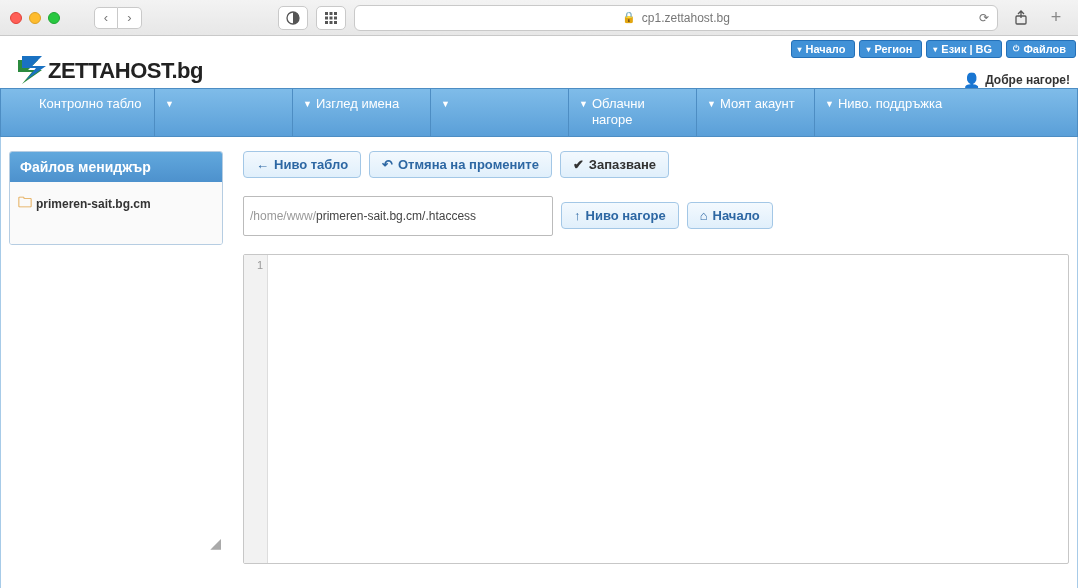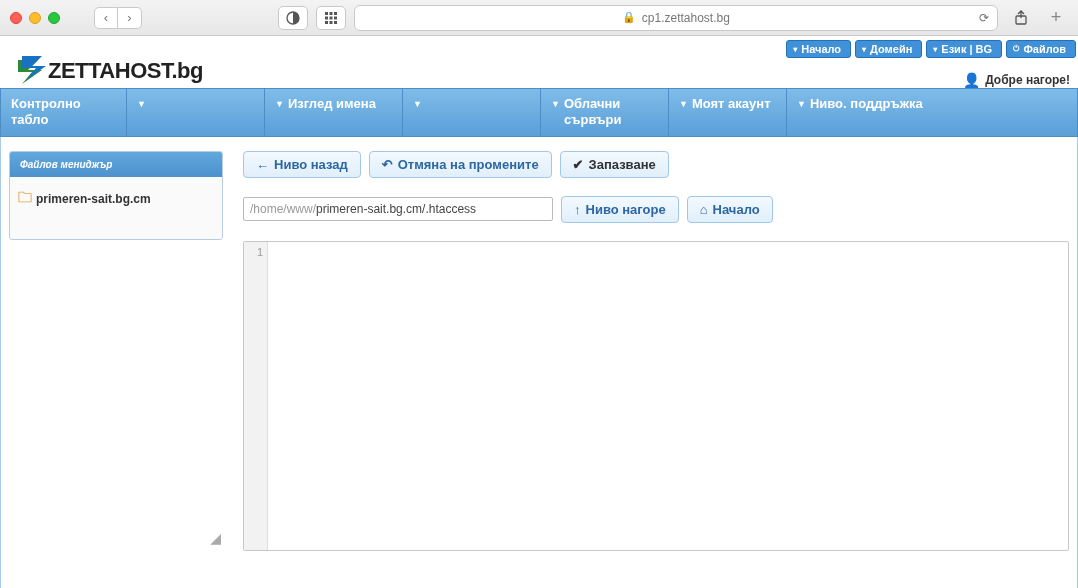--- a/index.html
+++ b/index.html
@@ -28,46 +28,46 @@
 .logo-wrap{display:flex;align-items:center;padding-top:14px;}
 .logo-text{font-size:22px;font-weight:800;color:#222;letter-spacing:-0.5px;}
 .top-right-area{display:flex;flex-direction:column;align-items:flex-end;gap:14px;}
 .top-btns{display:flex;gap:4px;}
 .topbtn{background:#4091d7;border:1px solid #2470b7;border-radius:3px;color:#fff;font-size:11px;font-weight:700;height:18px;padding:0 9px 0 6px;display:flex;align-items:center;gap:4px;cursor:pointer;}
 .topbtn .tri{font-size:8px;}
 .welcome{display:flex;align-items:center;gap:4px;font-size:12px;font-weight:700;color:#333;padding-right:6px;}
 .welcome .user-icon{color:#3a6ea5;font-size:14px;}
 
 
-.nav{background:linear-gradient(#7fbce9,#5a9fd8);border:1px solid #4d8dc3;display:flex;font-size:13px;font-weight:700;color:#fff;}
+.nav{background:linear-gradient(#7fbce9,#5a9fd8);border:1px solid #4d8dc3;display:flex;font-size:13px;font-weight:400;color:#fff;padding-left:28px;}
 .nav-item{padding:7px 10px 7px 10px;border-right:1px solid #4d8dc3;display:flex;align-items:flex-start;gap:4px;cursor:pointer;line-height:1.25;}
 .nav-item .tri{font-size:9px;padding-top:3px;}
 .nav-item.first{padding-left:10px;}
 
 
 .content{border:1px solid #a7cbe8;border-top:none;display:flex;padding:14px 8px 8px 8px;gap:20px;height:482px;}
 
 
 .sidebar{width:214px;}
 .panel{border:1px solid #b6cde2;border-radius:3px;overflow:hidden;}
-.panel-header{background:linear-gradient(#61a8dd,#4d91cd);padding:7px 10px;color:#fff;font-weight:700;font-size:10px;font-style:italic;}
+.panel-header{background:linear-gradient(#61a8dd,#4d91cd);padding:7px 10px;color:#fff;font-weight:700;font-size:14px;}
 .panel-body{background:#fafafa;padding:10px 8px 28px 8px;min-height:56px;}
 .tree-item{display:flex;align-items:center;gap:4px;font-size:12px;font-weight:700;color:#333;cursor:pointer;}
 .folder-icon{color:#e3a84f;font-size:14px;}
 
 
 .main{flex:1;}
 .toolbar{display:flex;gap:8px;margin-bottom:18px;}
 .btn{background:linear-gradient(#f3f9fe,#e0effb);border:1px solid #a3c7e6;border-radius:4px;padding:5px 12px;font-size:13px;font-weight:700;color:#2d67a3;display:flex;align-items:center;gap:5px;cursor:pointer;}
 .btn .ic{color:#2d67a3;font-size:13px;}
 .btn.save .ic{color:#333;}
 .btn.save{color:#333;}
 
 .pathrow{display:flex;gap:8px;margin-bottom:18px;align-items:center;}
-.path-input-wrap{width:310px;height:24px;border:1px solid #bbb;border-radius:2px;display:flex;align-items:center;padding:0 6px;font-size:12px;background:#fff;}
+.path-input-wrap{width:310px;height:40px;border:1px solid #bbb;border-radius:2px;display:flex;align-items:center;padding:0 6px;font-size:12px;background:#fff;}
 .path-prefix{color:#999;}
 .path-tail{color:#444;}
 
 .editor{border:1px solid #c7c7c7;border-radius:2px;height:310px;display:flex;background:#fff;}
 .gutter{width:24px;background:#f2f2f2;border-right:1px solid #ddd;color:#999;font-size:11px;text-align:right;padding:4px 4px 0 0;}
 .code-area{flex:1;}
 
 svg{display:block;}
 </style>
 </head>
@@ -129,21 +129,21 @@
     <span class="logo-text">ZETTAHOST.bg</span>
   </div>
   <div class="top-right-area">
     <div class="top-btns">
       <div class="topbtn">
           <span class="tri">▾</span>
           <span>Начало</span>
         </div>
       <div class="topbtn">
           <span class="tri">▾</span>
-          <span>Домейн</span>
+          <span>Регион</span>
         </div>
       <div class="topbtn">
           <span class="tri">▾</span>
           <span>Език | BG</span>
         </div>
       <div class="topbtn">
           <span class="tri">⏻</span>
           <span>Файлов</span>
         </div>
     </div>
@@ -163,21 +163,21 @@
     </div>
   <div class="nav-item" style="width:138px;">
       <span class="tri">▼</span>
       <span>Изглед имена</span>
     </div>
   <div class="nav-item" style="width:138px;">
       <span class="tri">▼</span>
     </div>
   <div class="nav-item" style="width:128px;">
       <span class="tri">▼</span>
-      <span>Облачни сървъри</span>
+      <span>Облачни нагоре</span>
     </div>
   <div class="nav-item" style="width:118px;">
       <span class="tri">▼</span>
       <span>Моят акаунт</span>
     </div>
   <div class="nav-item" style="flex:1;border-right:none;">
       <span class="tri">▼</span>
       <span>Ниво. поддръжка</span>
     </div>
 </div>
@@ -195,21 +195,21 @@
       </div>
     </div>
     <div style="height:290px;"></div>
     <div style="text-align:right;color:#aaa;font-size:14px;padding-right:2px;">◢</div>
   </div>
 
   <div class="main">
     <div class="toolbar">
       <div class="btn">
           <span class="ic">←</span>
-          <span>Ниво назад</span>
+          <span>Ниво табло</span>
         </div>
       <div class="btn">
           <span class="ic">↶</span>
           <span>Отмяна на промените</span>
         </div>
       <div class="btn save">
           <span class="ic">✔</span>
           <span>Запазване</span>
         </div>
     </div>

